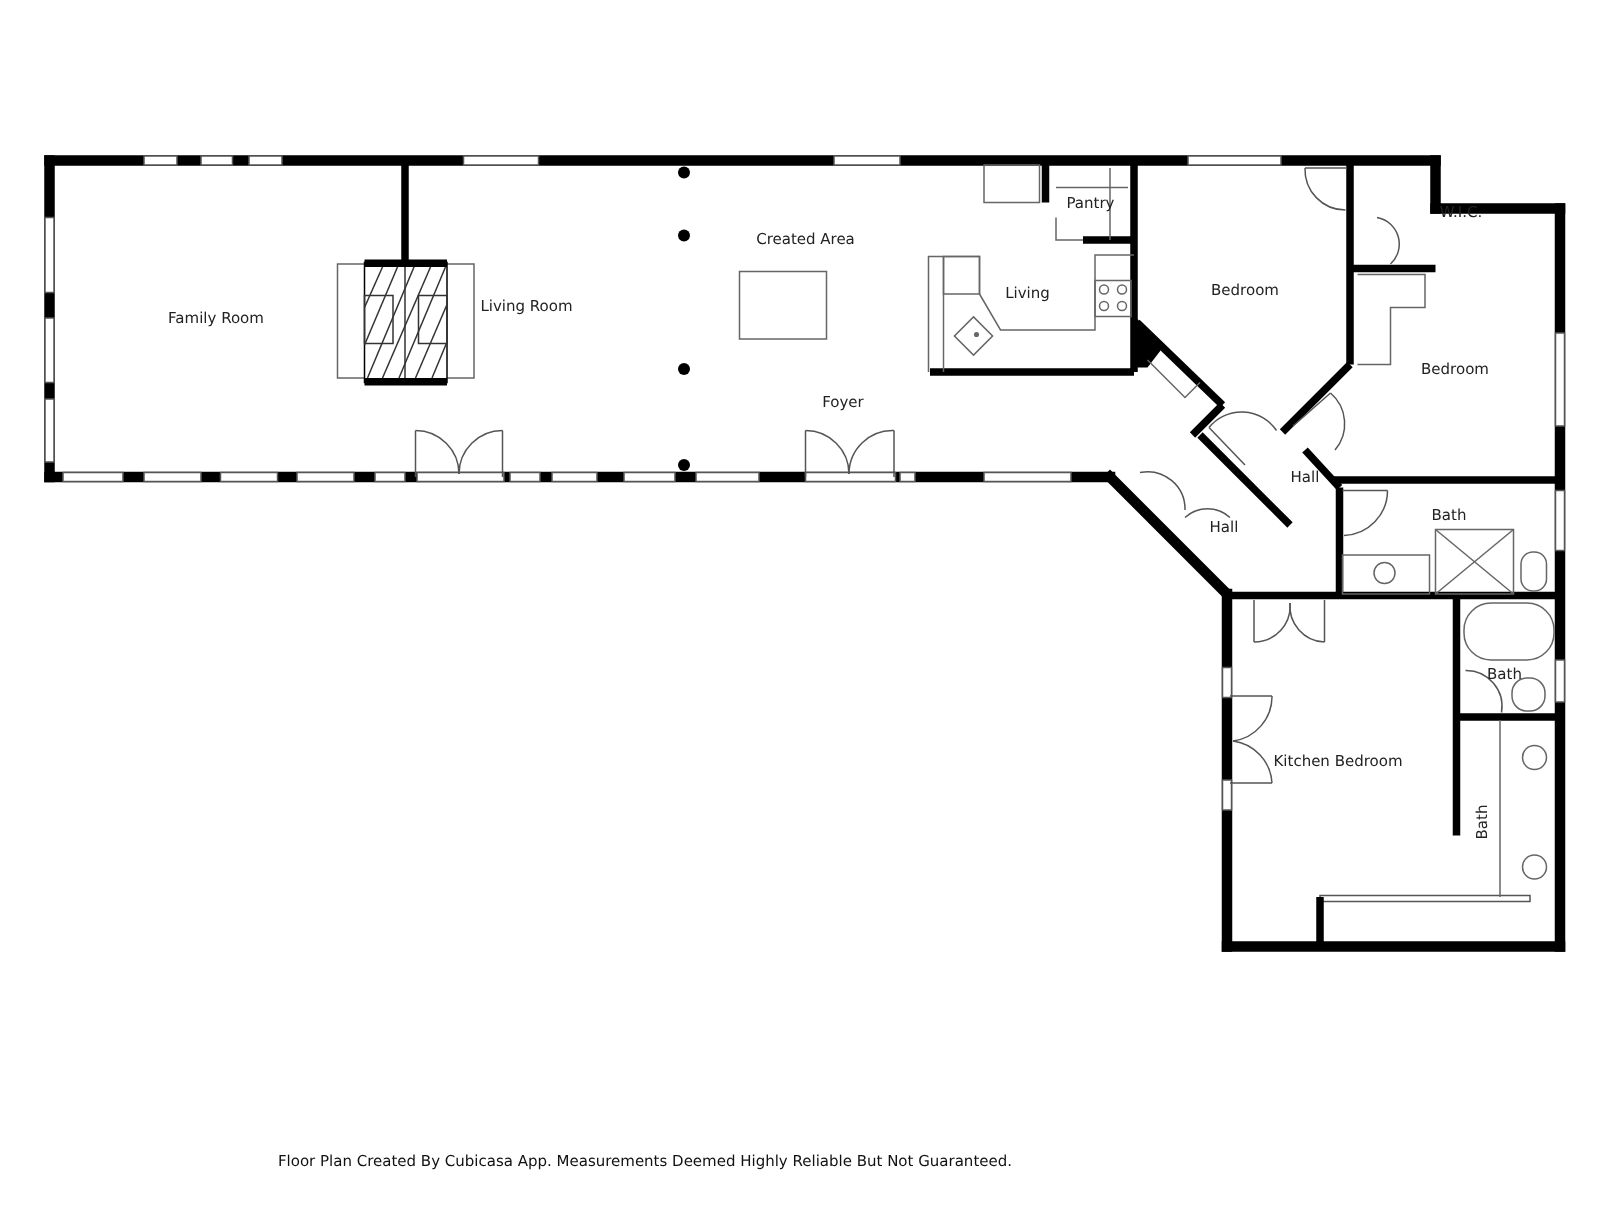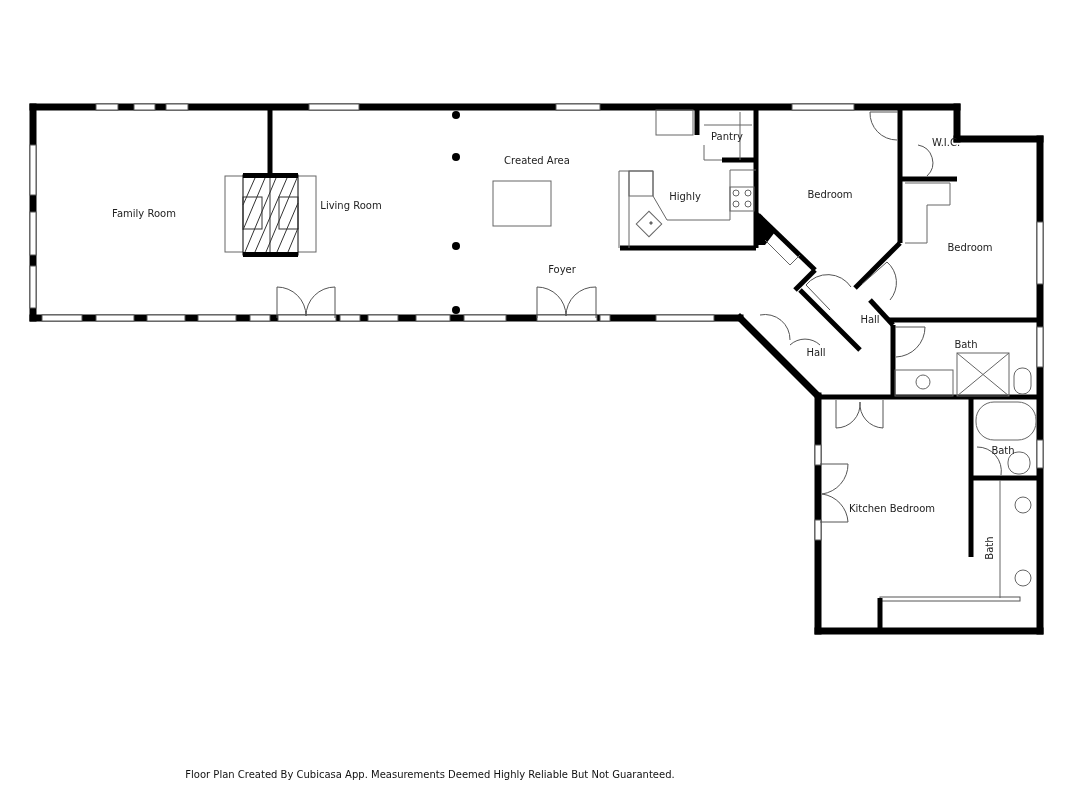--- a/index.html
+++ b/index.html
@@ -194,24 +194,24 @@
 
   <polyline points="905,183 950,183 950,205 927,205 927,243 905,243" fill="none" stroke="#666" stroke-width="1"></polyline>
 
   <polyline points="765,240 790,265 800,255" fill="none" stroke="#666" stroke-width="1"></polyline>
 </svg>
 
 <div class="lbl" style="left:144px;top:213px">Family Room</div>
 <div class="lbl" style="left:351px;top:205px">Living Room</div>
 <div class="lbl" style="left:537px;top:160px">Created Area</div>
 <div class="lbl" style="left:562px;top:269px">Foyer</div>
-<div class="lbl" style="left:685px;top:196px">Highly</div>
+<div class="lbl" style="left:685px;top:196px">Living</div>
 <div class="lbl" style="left:727px;top:136px">Pantry</div>
 <div class="lbl" style="left:830px;top:194px">Bedroom</div>
-<div class="lbl" style="left:946px;top:142px">W.I.C.</div>
+<div class="lbl" style="left:974px;top:142px">W.I.C.</div>
 <div class="lbl" style="left:970px;top:247px">Bedroom</div>
 <div class="lbl" style="left:870px;top:319px">Hall</div>
 <div class="lbl" style="left:816px;top:352px">Hall</div>
 <div class="lbl" style="left:966px;top:344px">Bath</div>
 <div class="lbl" style="left:1003px;top:450px">Bath</div>
 <div class="lbl" style="left:892px;top:508px">Kitchen Bedroom</div>
 <div class="lbl vert" style="left:989px;top:548px">Bath</div>
 
 <div class="footer">Floor Plan Created By Cubicasa App. Measurements Deemed Highly Reliable But Not Guaranteed.</div>
 

